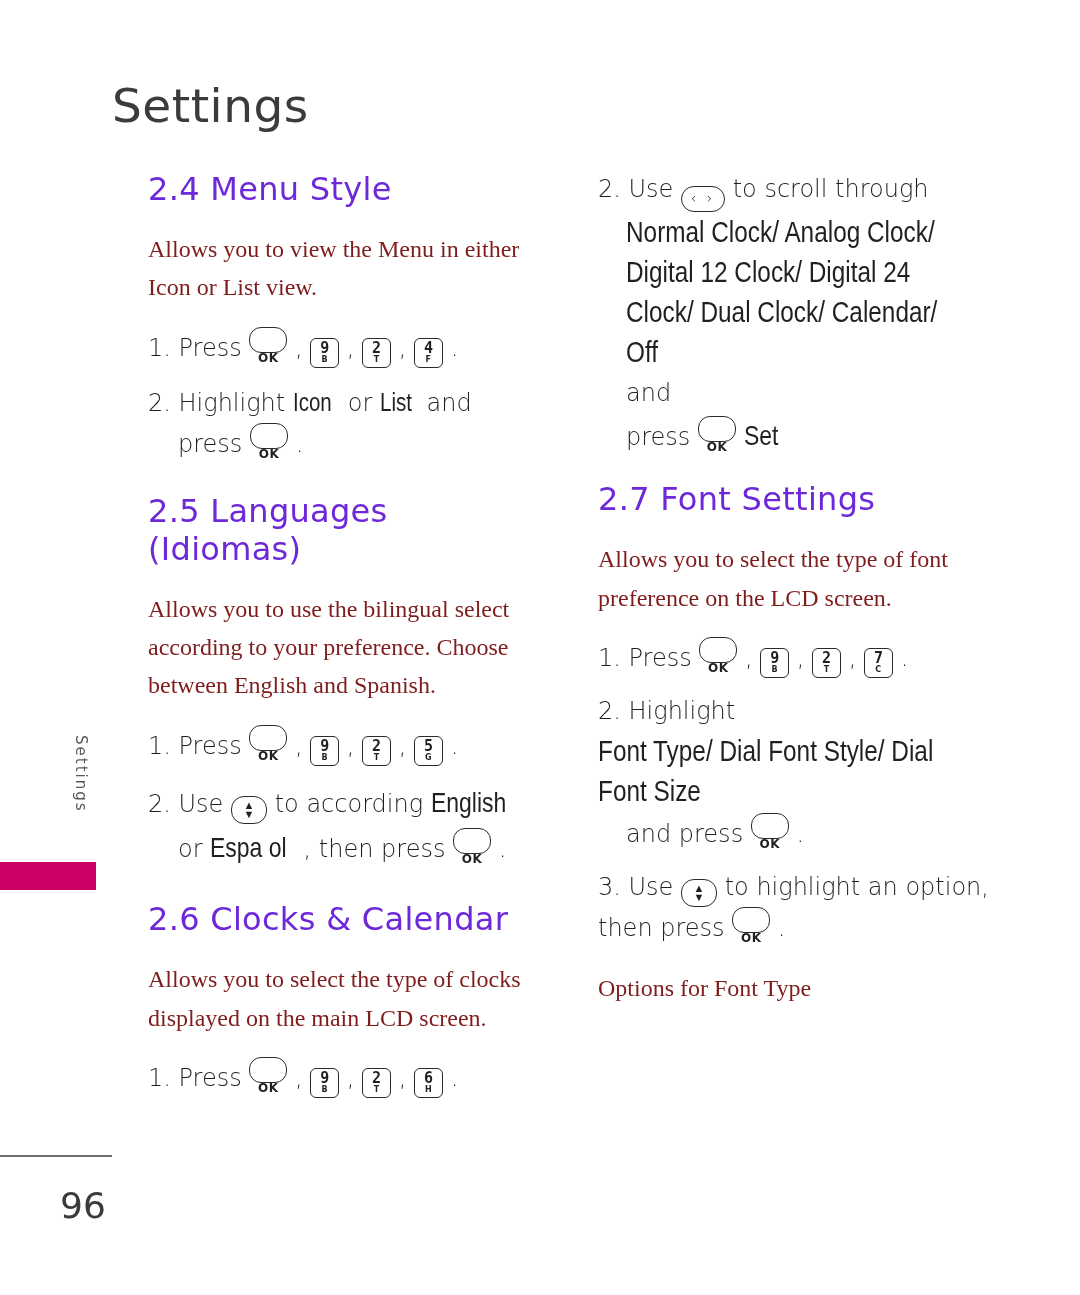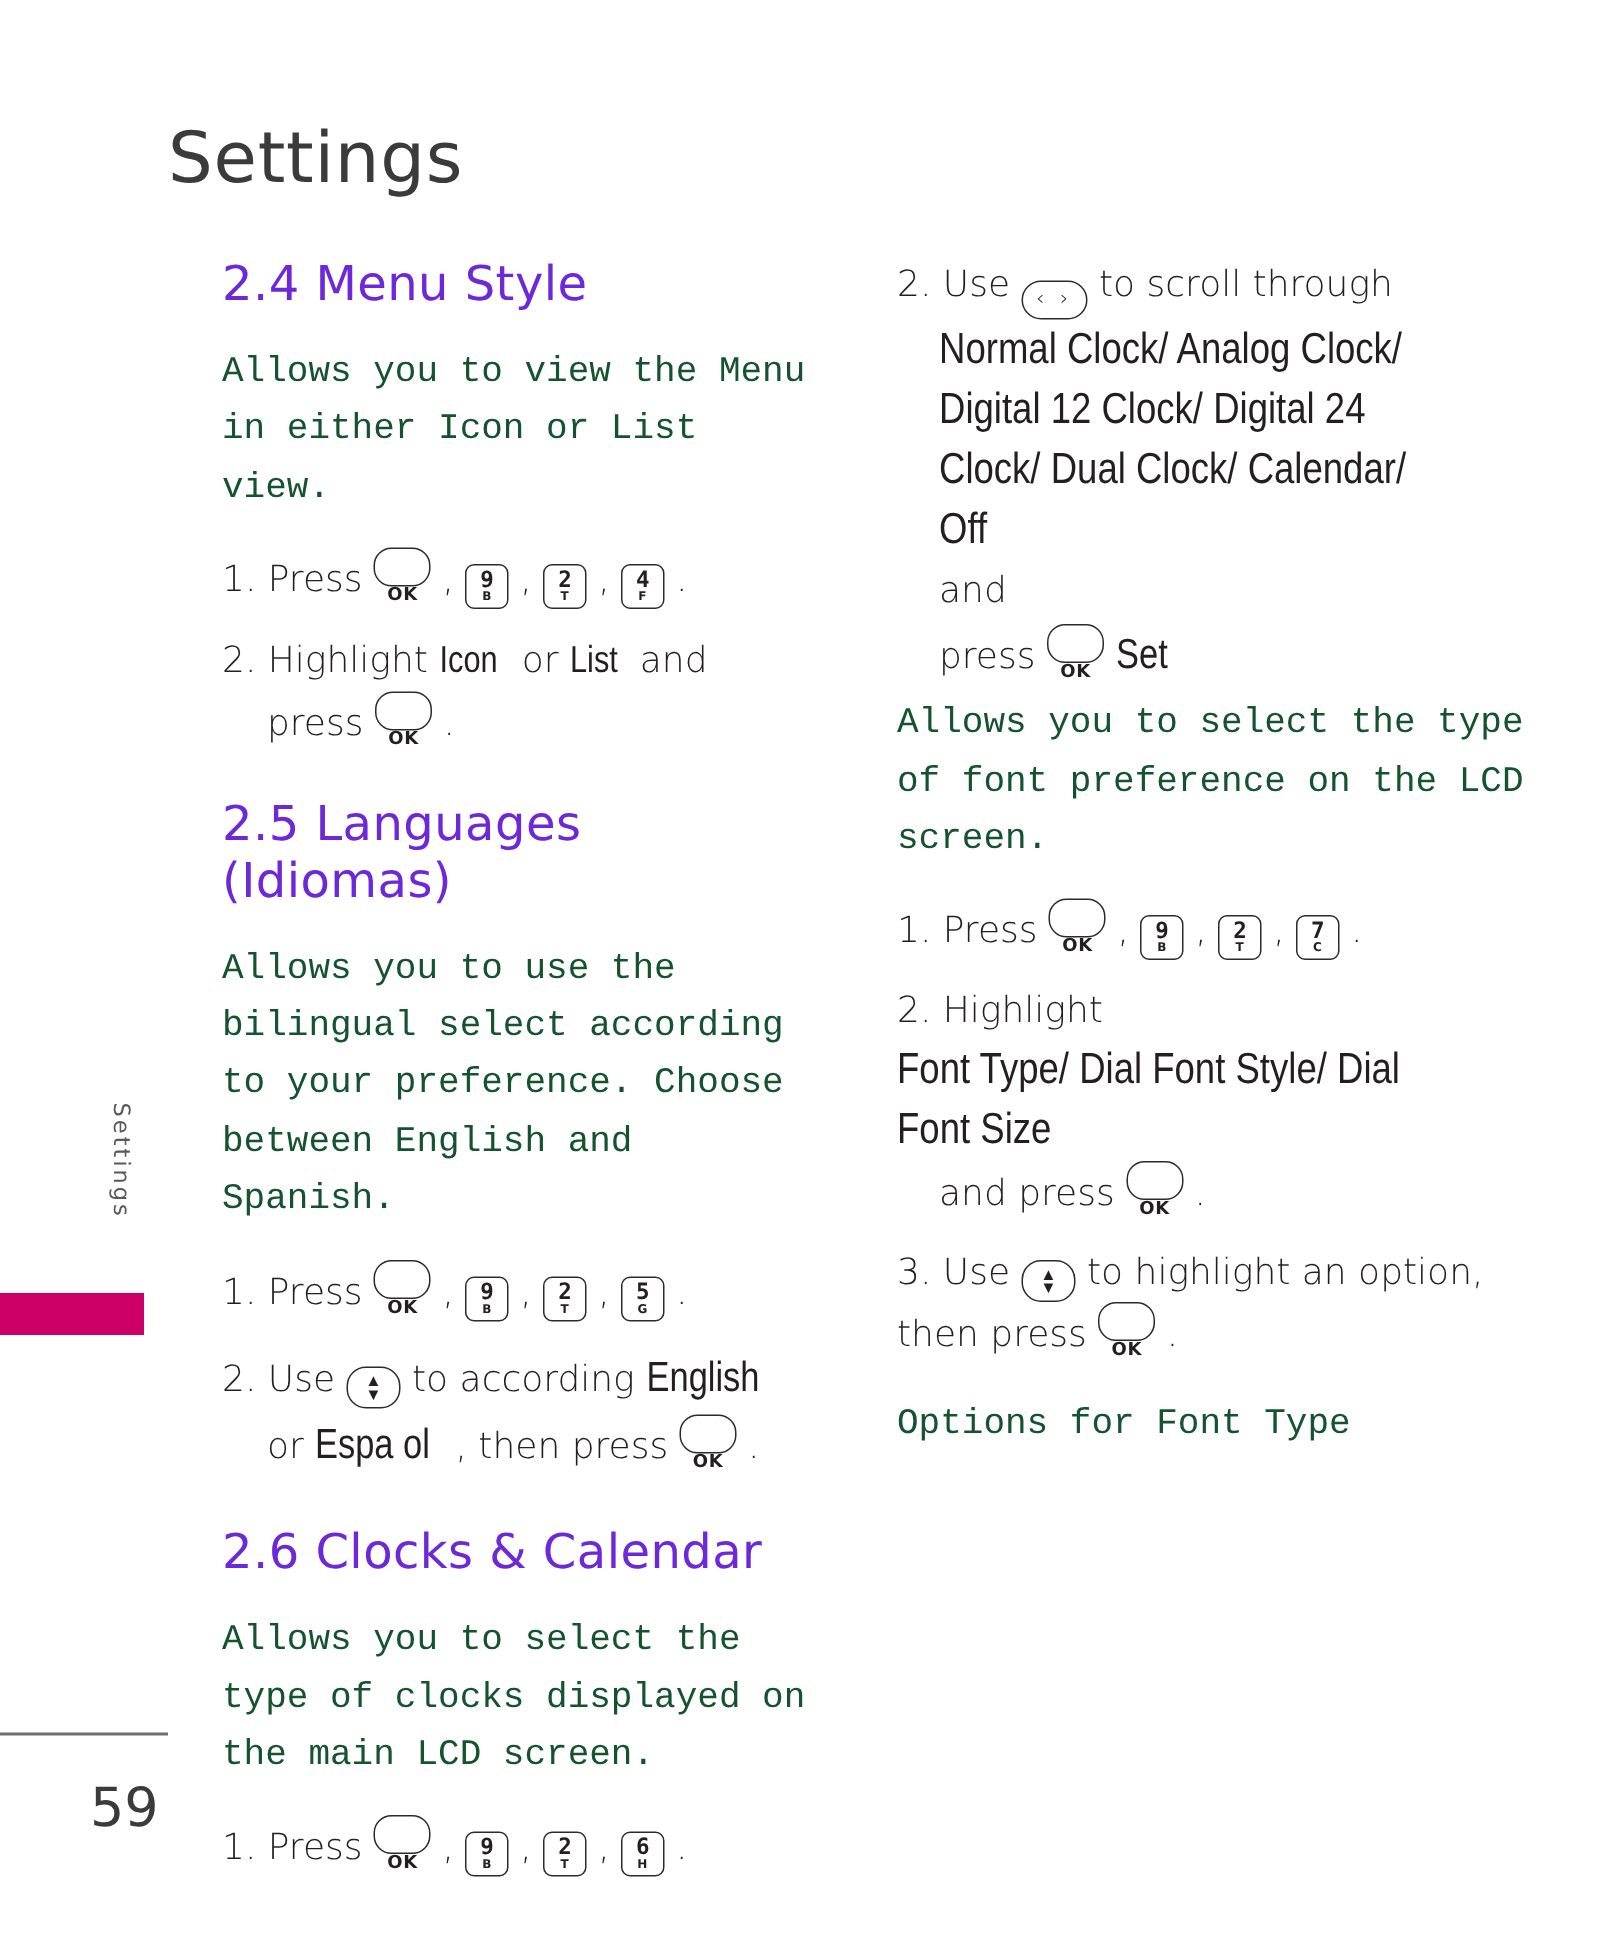--- a/index.html
+++ b/index.html
@@ -64,22 +64,22 @@
     font-weight: 400;
     margin: 0 0 22px 0;
     font-family: "DejaVu Sans", sans-serif;
     letter-spacing: 0.3px;
   }
 
   p.body {
     font-size: 24px;
     line-height: 1.6;
     margin: 0 0 20px 0;
-    color: #14532d;
-    font-family: Liberation Mono, monospace;
+    color: #7f1d1d;
+    font-family: Liberation Serif, serif;
     font-weight: 300;
   }
 
   .step {
     font-size: 24px;
     line-height: 1.62;
     margin: 0 0 14px 0;
     font-family: "DejaVu Sans", sans-serif;
     font-weight: 300;
   }
@@ -263,20 +263,21 @@
     <span class="hang indent" style="padding-left:28px">
       <span class="big-lcd">Normal Clock/ Analog Clock/ Digital 12 Clock/ Digital 24 Clock/ Dual Clock/ Calendar/ Off</span><span>and</span>
     </span>
     <span class="hang indent" style="padding-left:28px">
       <span>press</span>
       <span class="key key-ok">OK</span>
       <span class="lcd" style="font-size:28px">Set</span>
     </span>
   </div>
 
+  <h2 class="sec" style="margin-top:22px">2.7 Font Settings</h2>
   <p class="body">Allows you to select the type of font preference on the LCD screen.</p>
 
   <div class="step">
     <span>1. Press</span>
     <span class="key key-ok">OK</span> ,
     <span class="key key-num"><span class="n">9</span><span class="l">B</span></span> ,
     <span class="key key-num"><span class="n">2</span><span class="l">T</span></span> ,
     <span class="key key-num"><span class="n">7</span><span class="l">C</span></span> .
   </div>
 
@@ -294,13 +295,13 @@
     <span class="key key-updown"><span class="ar">▲</span><span class="ar">▼</span></span>
     <span>to highlight an option, then press</span>
     <span class="key key-ok">OK</span> .
   </div>
 
   <p class="body" style="margin-top:22px;margin-bottom:14px">Options for Font Type</p>
 
 </div>
 
 <div class="footer-rule"></div>
-<div class="page-num">59</div>
+<div class="page-num">96</div>
 
 </body></html>

